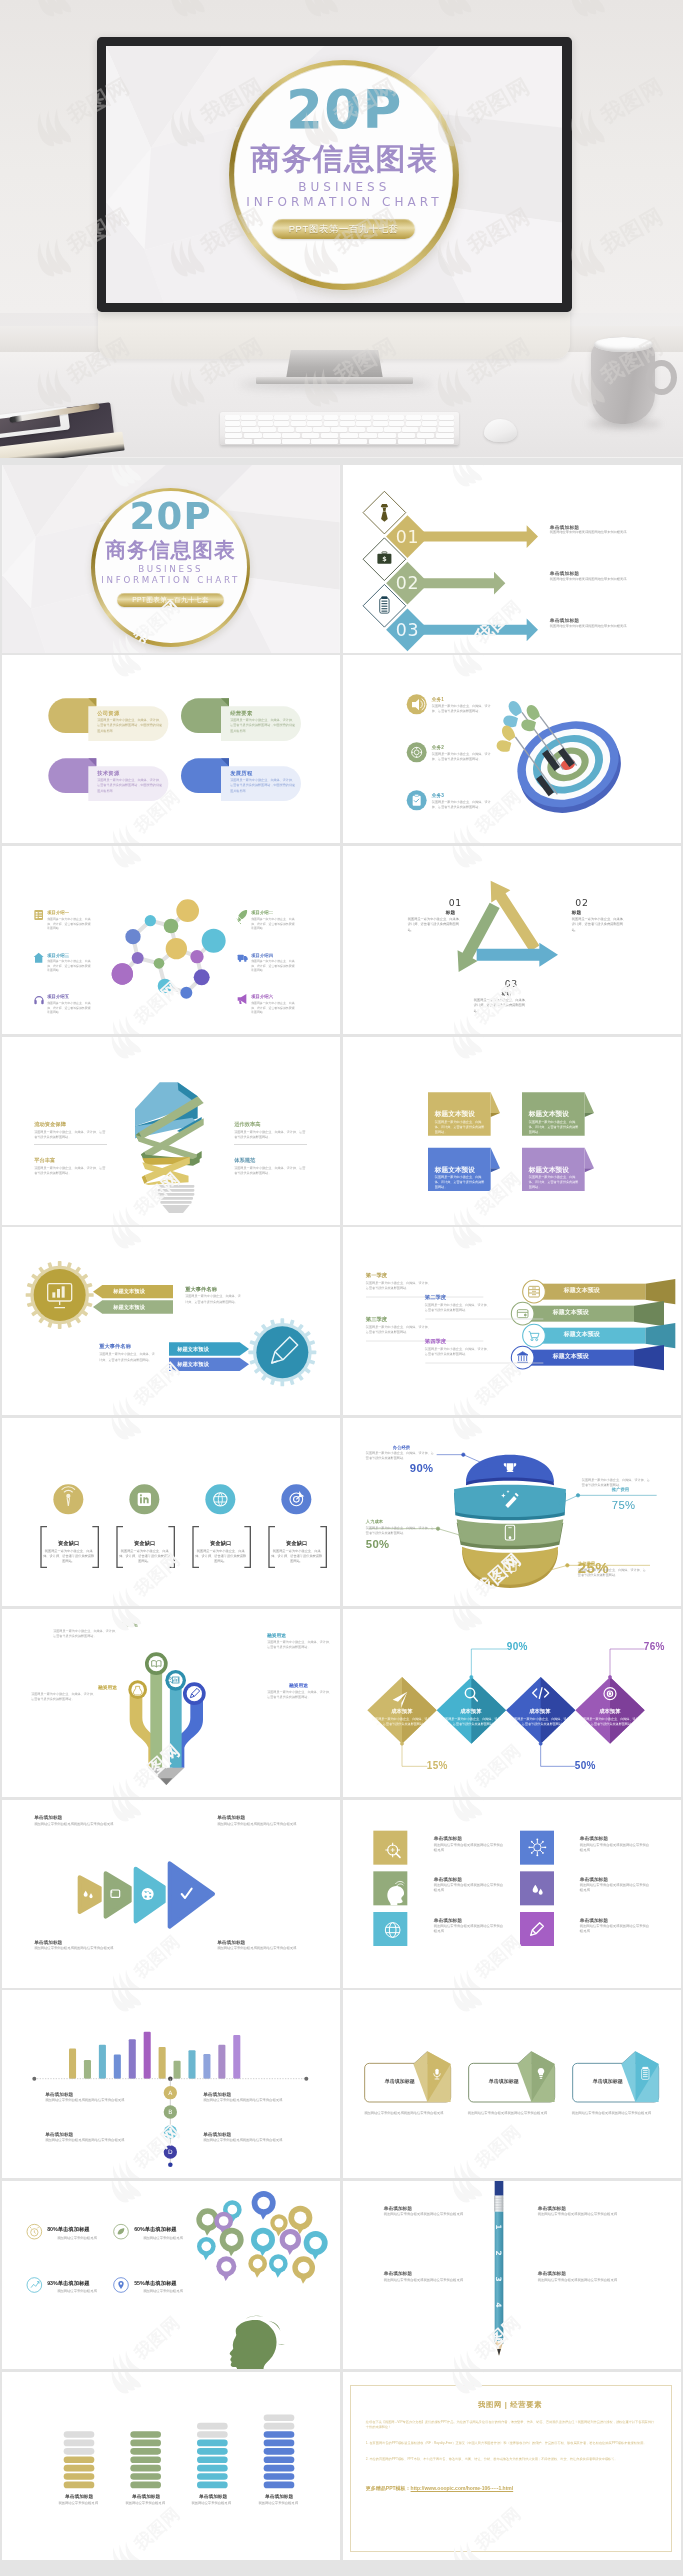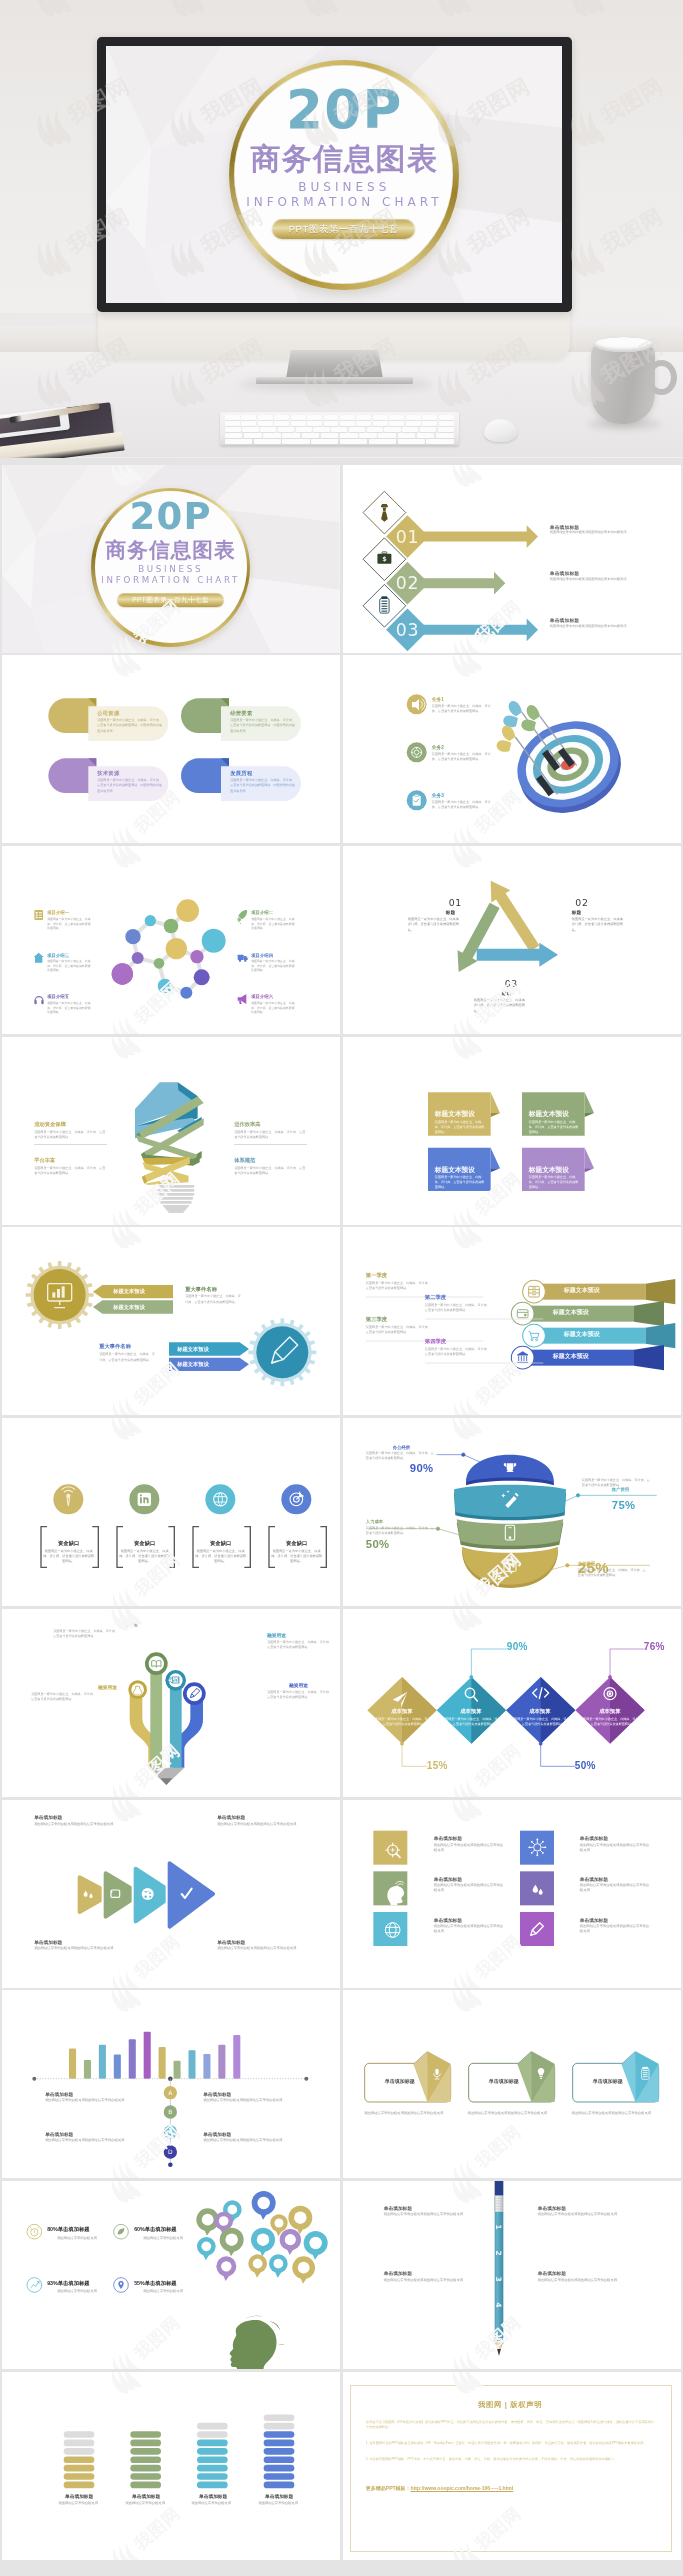--- a/index.html
+++ b/index.html
@@ -1081,21 +1081,21 @@
     <path d="M300 231 L336 221 L460 221"></path>
               <circle cx="300" cy="231" r="2.6" fill="#c8b156"></circle>
               <circle cx="336" cy="221" r="2.6" fill="#c8b156"></circle>
   </g>
 </svg>
 <div class="tx" style="left:50px;top:27px;font-size:4.3px;font-weight:bold;color:#3f5fc4">办公经费</div>
 <div class="tw" style="left:23px;top:33px;width:71px;font-size:3.1px;color:#9a9a9a;line-height:1.6">我图网是一家为中小微企业、自媒体、设计师、运营者等提供免费摄影图网站。</div>
 <div class="tx" style="left:67px;top:44px;font-size:11.3px;font-weight:bold;color:#3f5fc4;letter-spacing:0.3px">90%</div>
 <div class="tx" style="left:269px;top:69px;font-size:4.3px;font-weight:bold;color:#4aa6c0">推广费用</div>
 <div class="tw" style="left:239px;top:60px;width:71px;font-size:3.1px;color:#9a9a9a;line-height:1.6">我图网是一家为中小微企业、自媒体、设计师、运营者等提供免费摄影图网站。</div>
-<div class="tx" style="left:269px;top:81px;font-size:11.3px;font-weight:bold;color:#4aa6c0;letter-spacing:0.3px">75%</div>
+<div class="tx" style="left:269px;top:81px;font-size:11.3px;font-weight:normal;color:#4aa6c0;letter-spacing:0.3px">75%</div>
 <div class="tx" style="left:23px;top:101px;font-size:4.3px;font-weight:bold;color:#7c9b63">人力成本</div>
 <div class="tw" style="left:23px;top:108px;width:71px;font-size:3.1px;color:#9a9a9a;line-height:1.6">我图网是一家为中小微企业、自媒体、设计师、运营者等提供免费摄影图网站。</div>
 <div class="tx" style="left:23px;top:120px;font-size:11.3px;font-weight:bold;color:#7c9b63;letter-spacing:0.3px">50%</div>
 <div class="tx" style="left:235px;top:141px;font-size:15px;font-weight:bold;color:#c8b156;letter-spacing:0.3px">25%</div>
 <div class="tx" style="left:235px;top:143px;font-size:4.3px;font-weight:bold;color:#c8b156">其他费用</div>
 <div class="tw" style="left:235px;top:150px;width:71px;font-size:3.1px;color:#9a9a9a;line-height:1.6">我图网是一家为中小微企业、自媒体、设计师、运营者等提供免费摄影图网站。</div>
 <svg class="wmk" viewBox="0 0 506 282">
             <g transform="translate(150,4) rotate(-42) scale(1)">
               <use href="#wmg"></use>
             </g>
@@ -1717,21 +1717,21 @@
             <g transform="translate(150,4) rotate(-42) scale(1)">
               <use href="#wmg"></use>
             </g>
             <g transform="translate(152,272) rotate(-42) scale(1)">
               <use href="#wmg"></use>
             </g>
           </svg>
         </div>
         <div class="slide">
 <div class="cp-frame"></div>
-<div class="cp-title">我图网 | 版权声明</div>
+<div class="cp-title">我图网 | 经营要素</div>
 <div class="cp-p" style="top:48px">您现在下载【我图网 - VIP专区办公文档】提供的授权PPT作品，为您的下载网站及您所在行的创作者，请勿登录、传递、销售、否则我承担法律责任！我图网络到作品进行授权，授权您遵守以下各项案例行十份的来源和您！</div>
 <div class="cp-p" style="top:69px">1. 在百图网出售的PPT模板皆是版权授权（RF：Royalty-Free）正版受《中国人民共和国著作法》和《世界版权公约》的保护。作品的所有权、版权属其作者，署名权在您购买PPT模板未被授权使用。</div>
 <div class="cp-p" style="top:85px">2. 本您的百图网的PPT模板、PPT本都、本包括于再出售、修改出版、出展、转让、分销、发布或修改方为扎赏到他人使用；不得转授权、出交、转让亦换使得者电话使中模板等。</div>
 <div class="cp-foot"><span>更多精品PPT模板：</span><span class="cp-link">http://www.ooopic.com/home-106-----1.html</span></div>
 <svg class="wmk" viewBox="0 0 506 282">
             <g transform="translate(150,4) rotate(-42) scale(1)">
               <use href="#wmg"></use>
             </g>
             <g transform="translate(152,272) rotate(-42) scale(1)">
               <use href="#wmg"></use>

